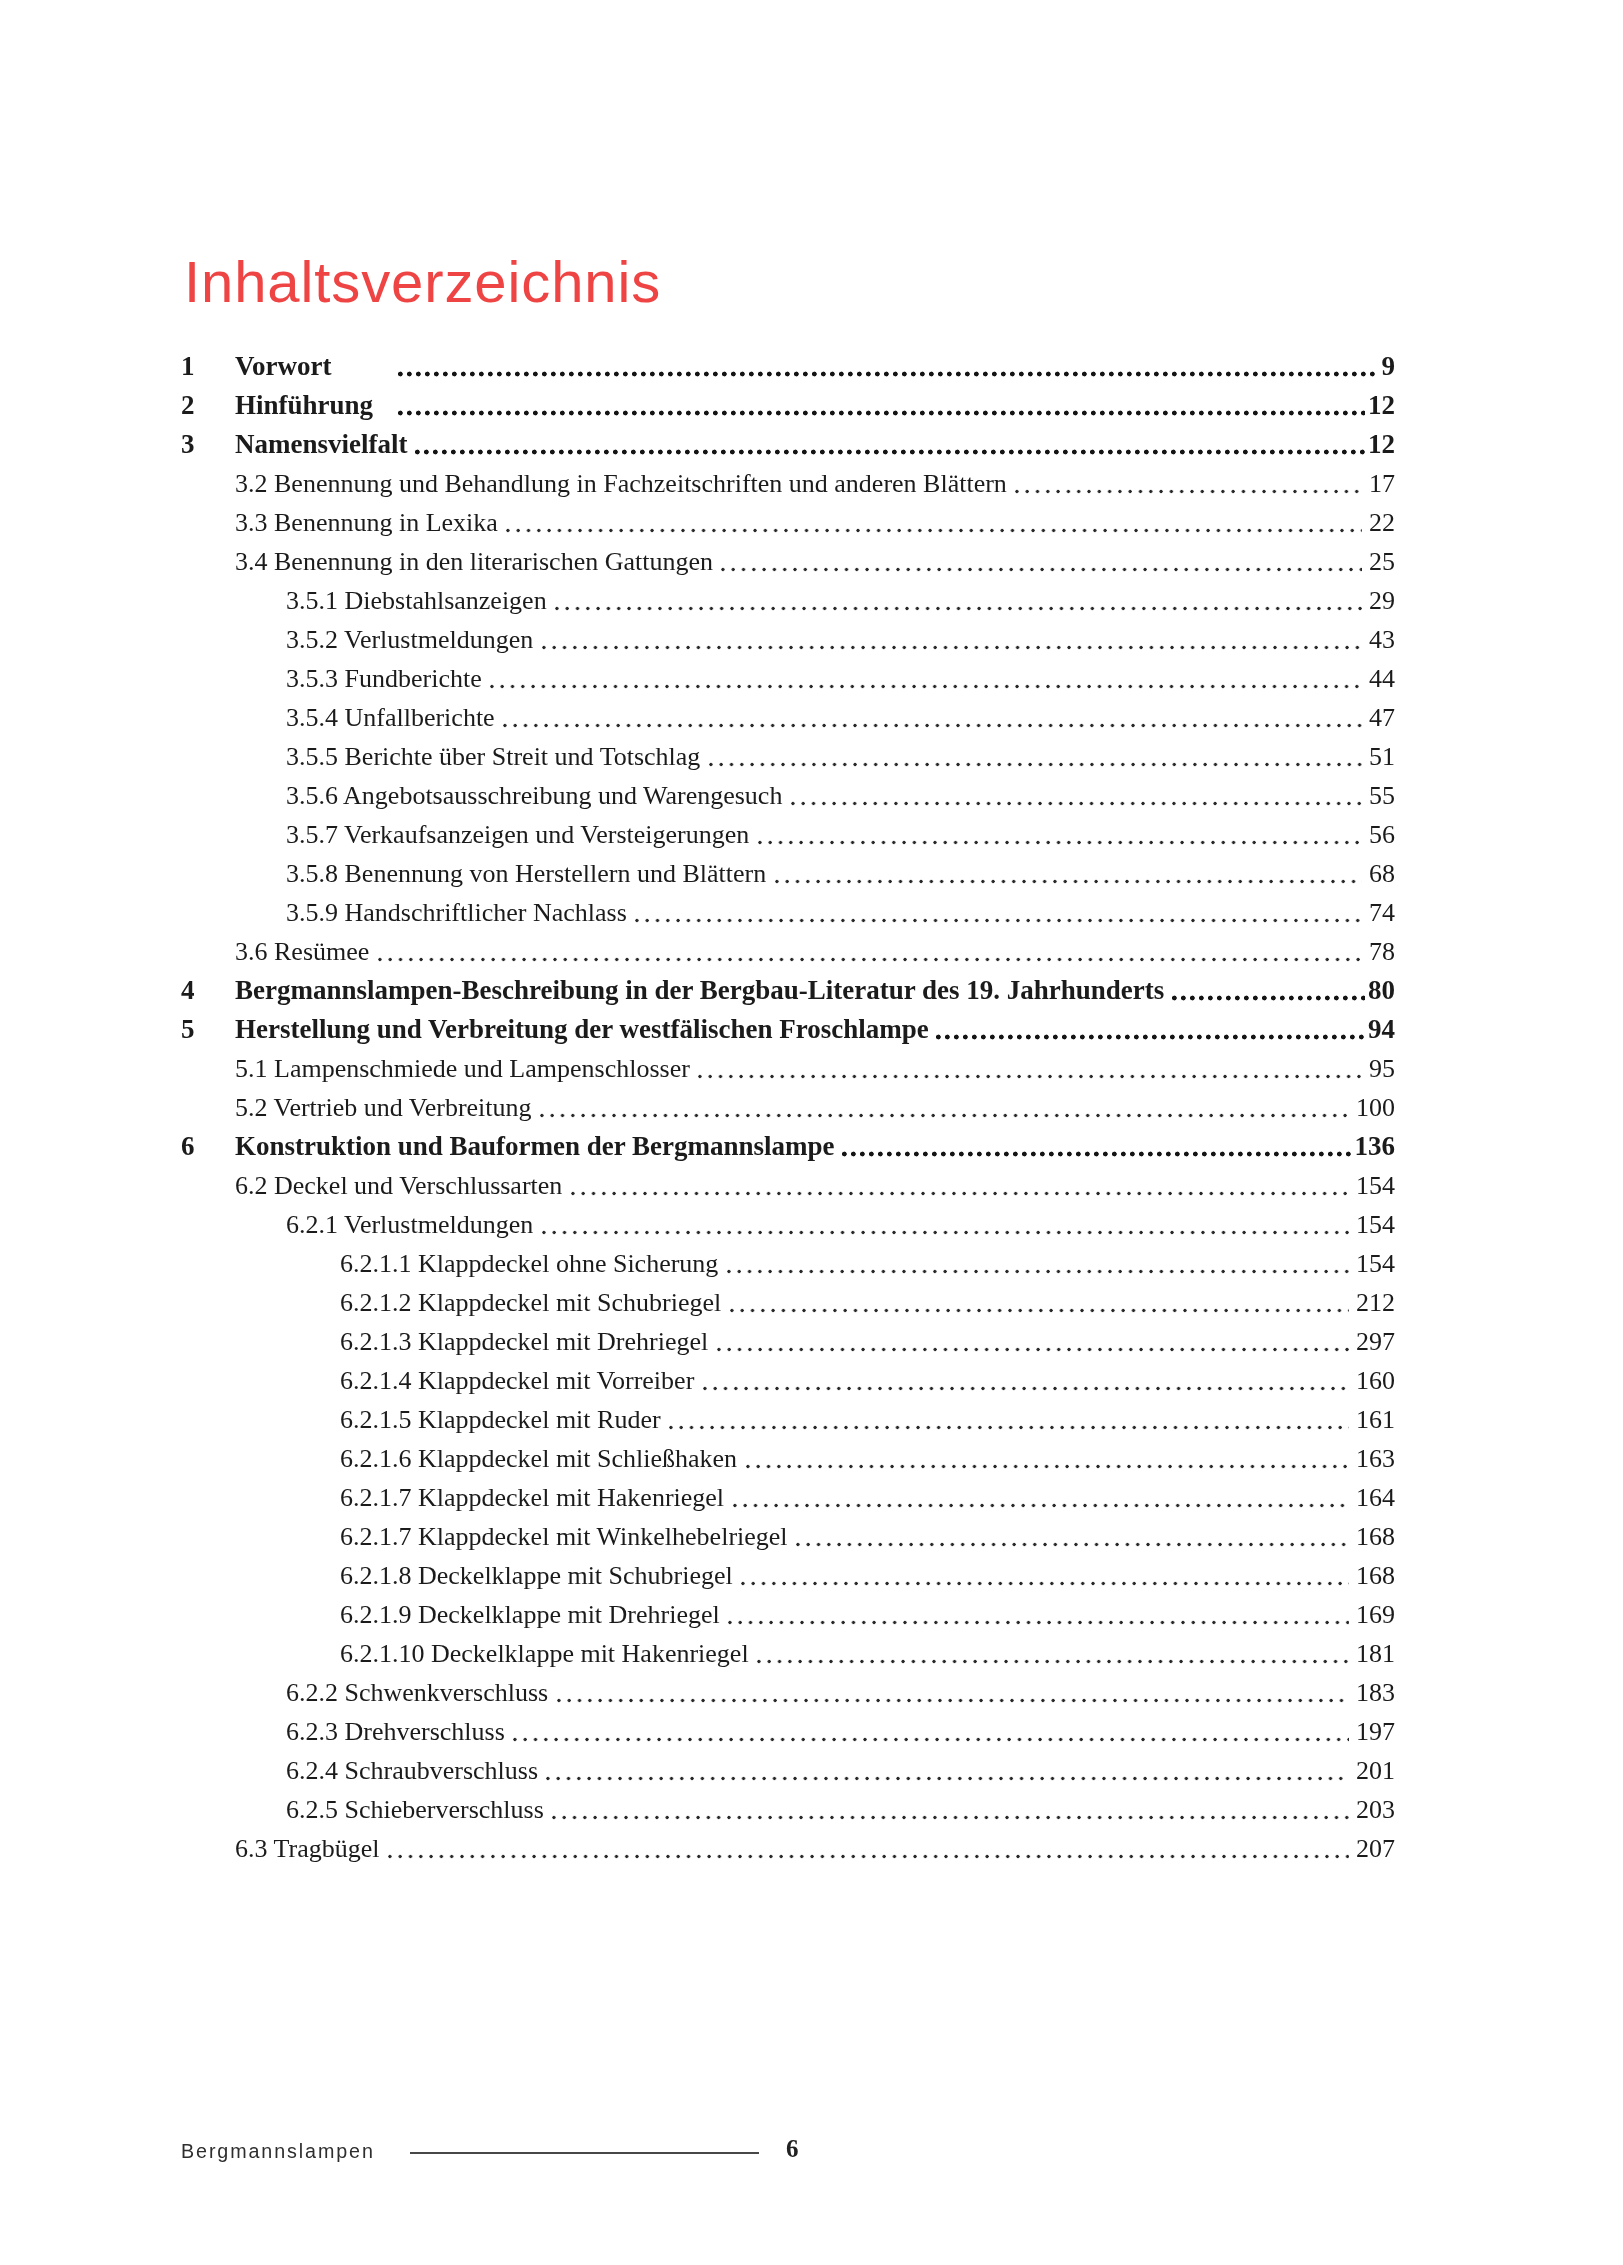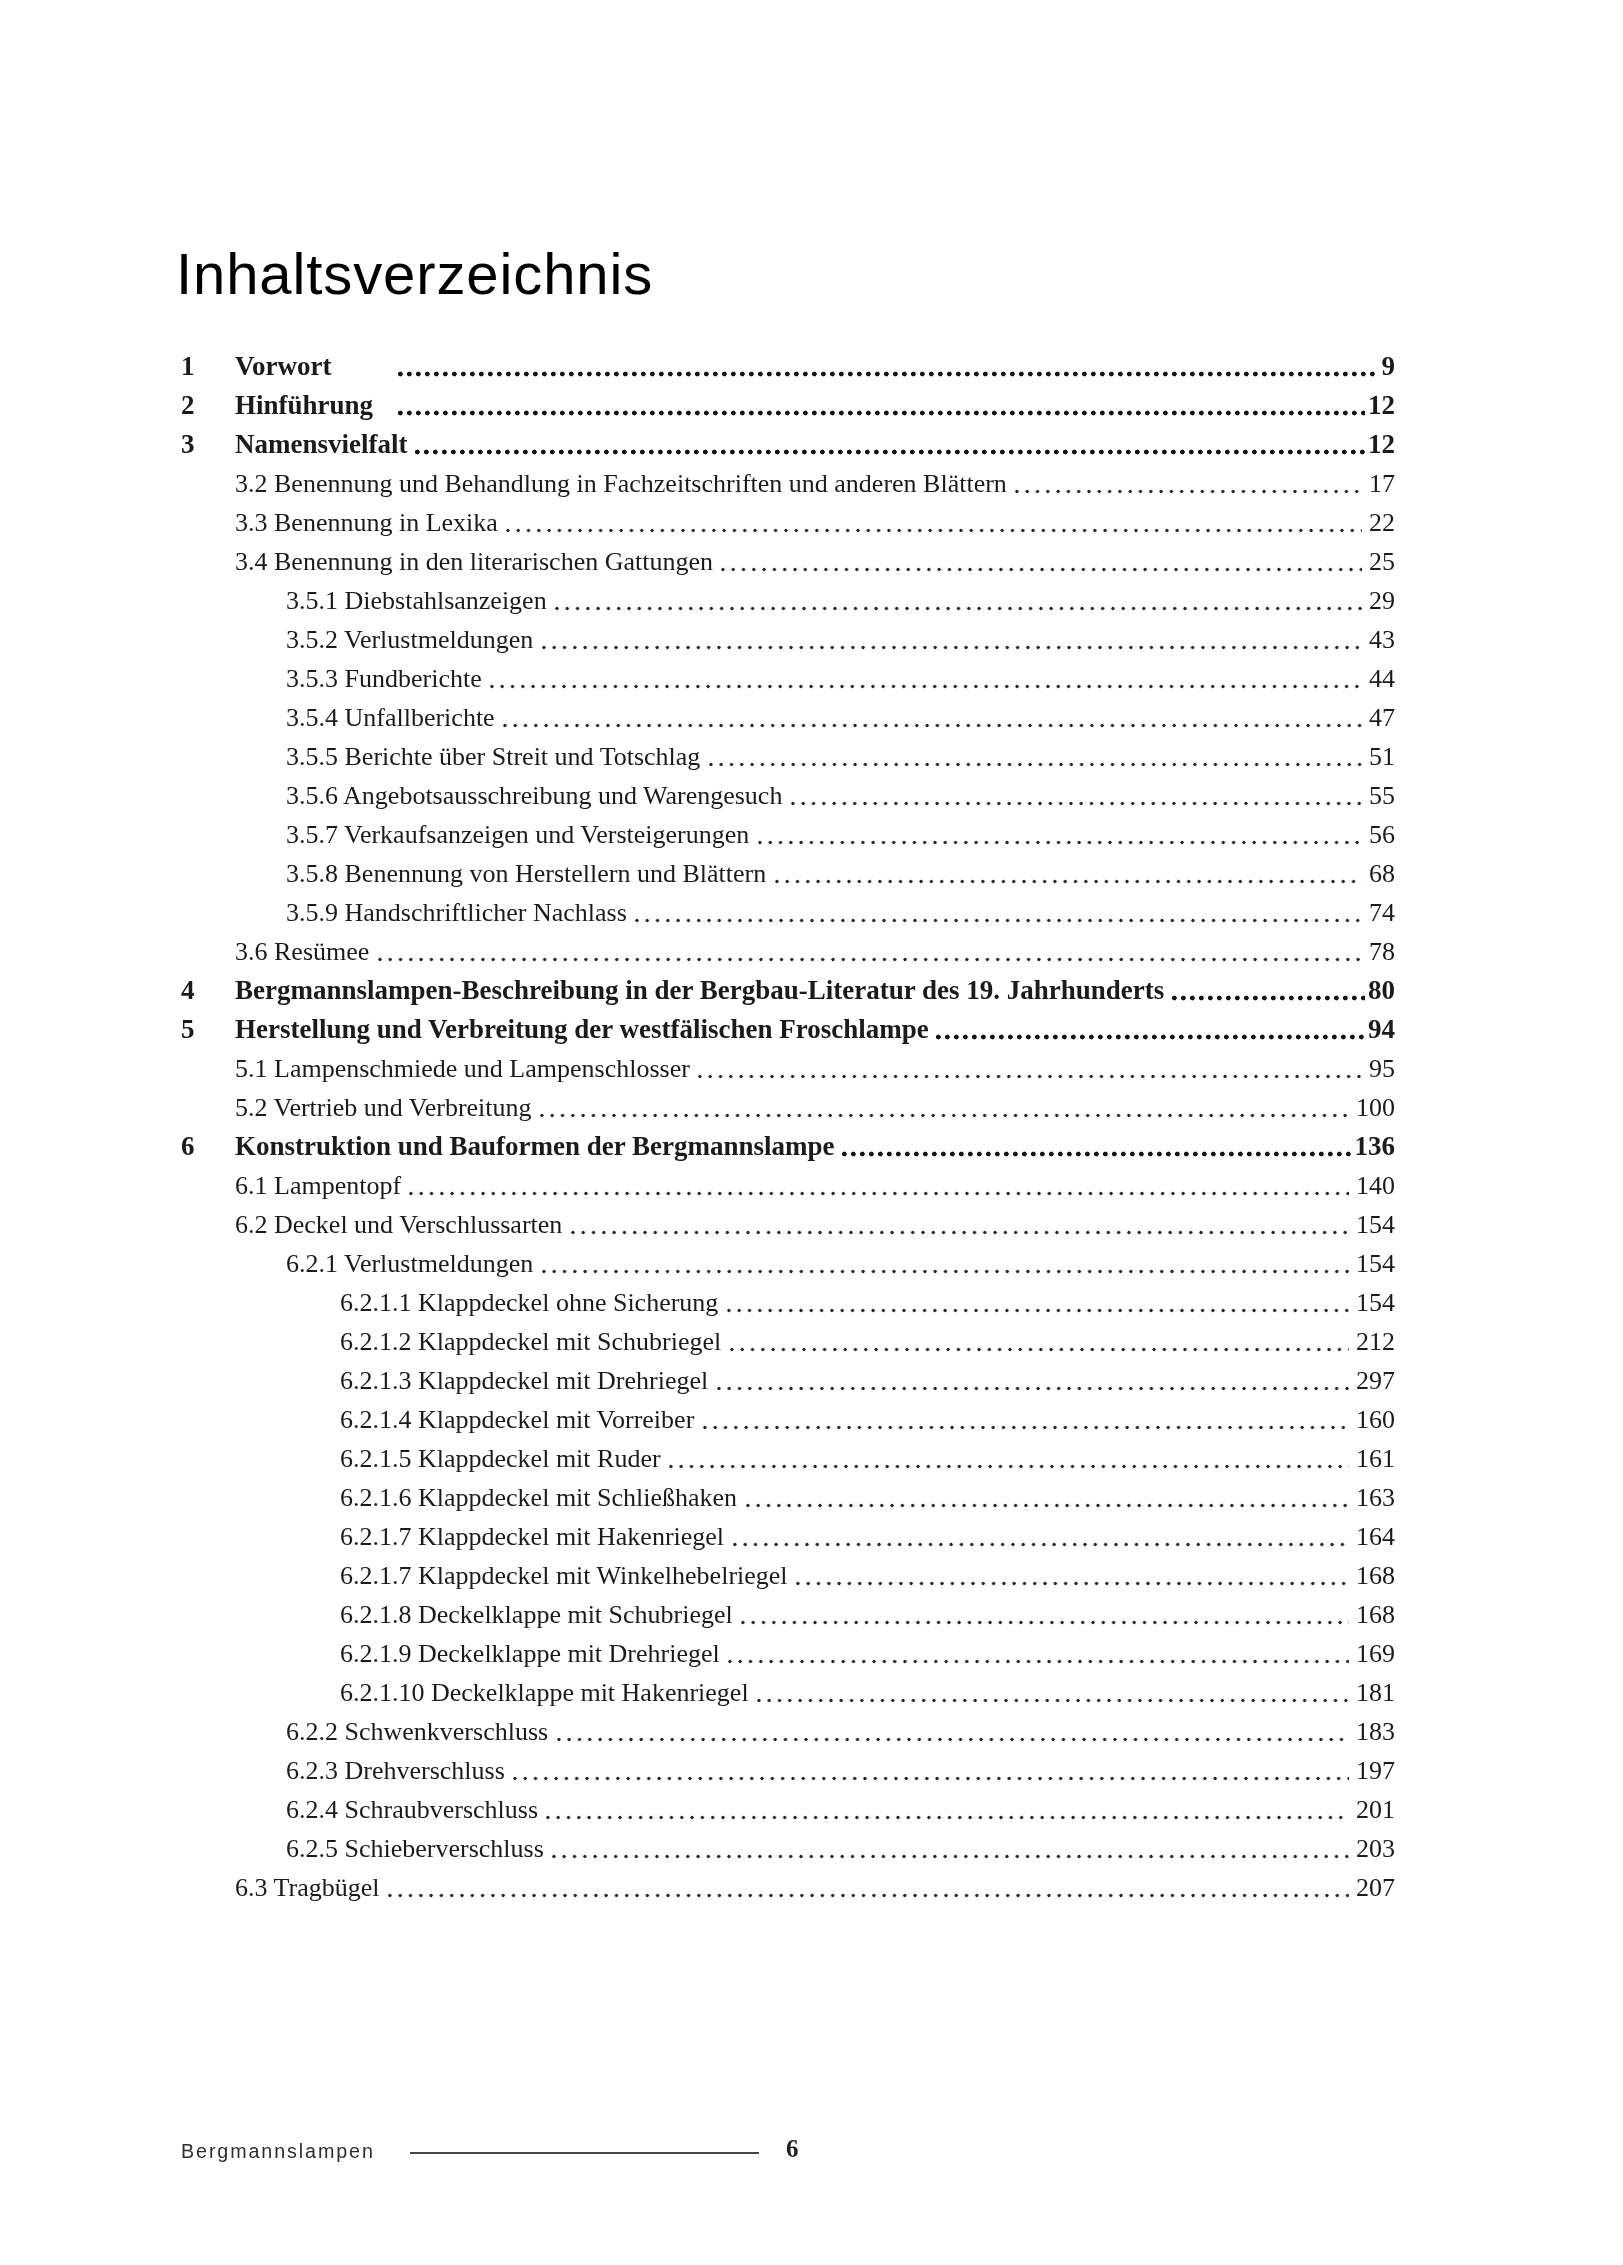--- a/index.html
+++ b/index.html
@@ -9,26 +9,26 @@
     height: 2265px;
     background: #ffffff;
     font-family: "Liberation Serif", serif;
     color: #1b1b1b;
     overflow: hidden;
   }
   h1.doc-title {
     position: absolute;
     left: 176px;
     top: 240px;
-    margin: 0;
+    margin: 8px;
     font-family: "Liberation Sans", sans-serif;
     font-weight: 400;
     font-size: 58px;
     letter-spacing: 0.9px;
-    color: #000000;
+    color: #ef4444;
   }
   .toc {
     position: absolute;
     left: 181px;
     top: 347px;
     width: 1214px;
   }
   .row {
     display: flex;
     align-items: baseline;
@@ -218,25 +218,20 @@
         <span class="leader"></span>
         <span class="pg">100</span>
       </div>
       <div class="row lvl0 bold">
         <span class="num">6</span>
         <span class="title">Konstruktion und Bauformen der Bergmannslampe</span>
         <span class="leader"></span>
         <span class="pg">136</span>
       </div>
       <div class="row lvl1">
-        <span class="title">6.1 Lampentopf</span>
-        <span class="leader"></span>
-        <span class="pg">140</span>
-      </div>
-      <div class="row lvl1">
         <span class="title">6.2 Deckel und Verschlussarten</span>
         <span class="leader"></span>
         <span class="pg">154</span>
       </div>
       <div class="row lvl2">
         <span class="title">6.2.1 Verlustmeldungen</span>
         <span class="leader"></span>
         <span class="pg">154</span>
       </div>
       <div class="row lvl3">

